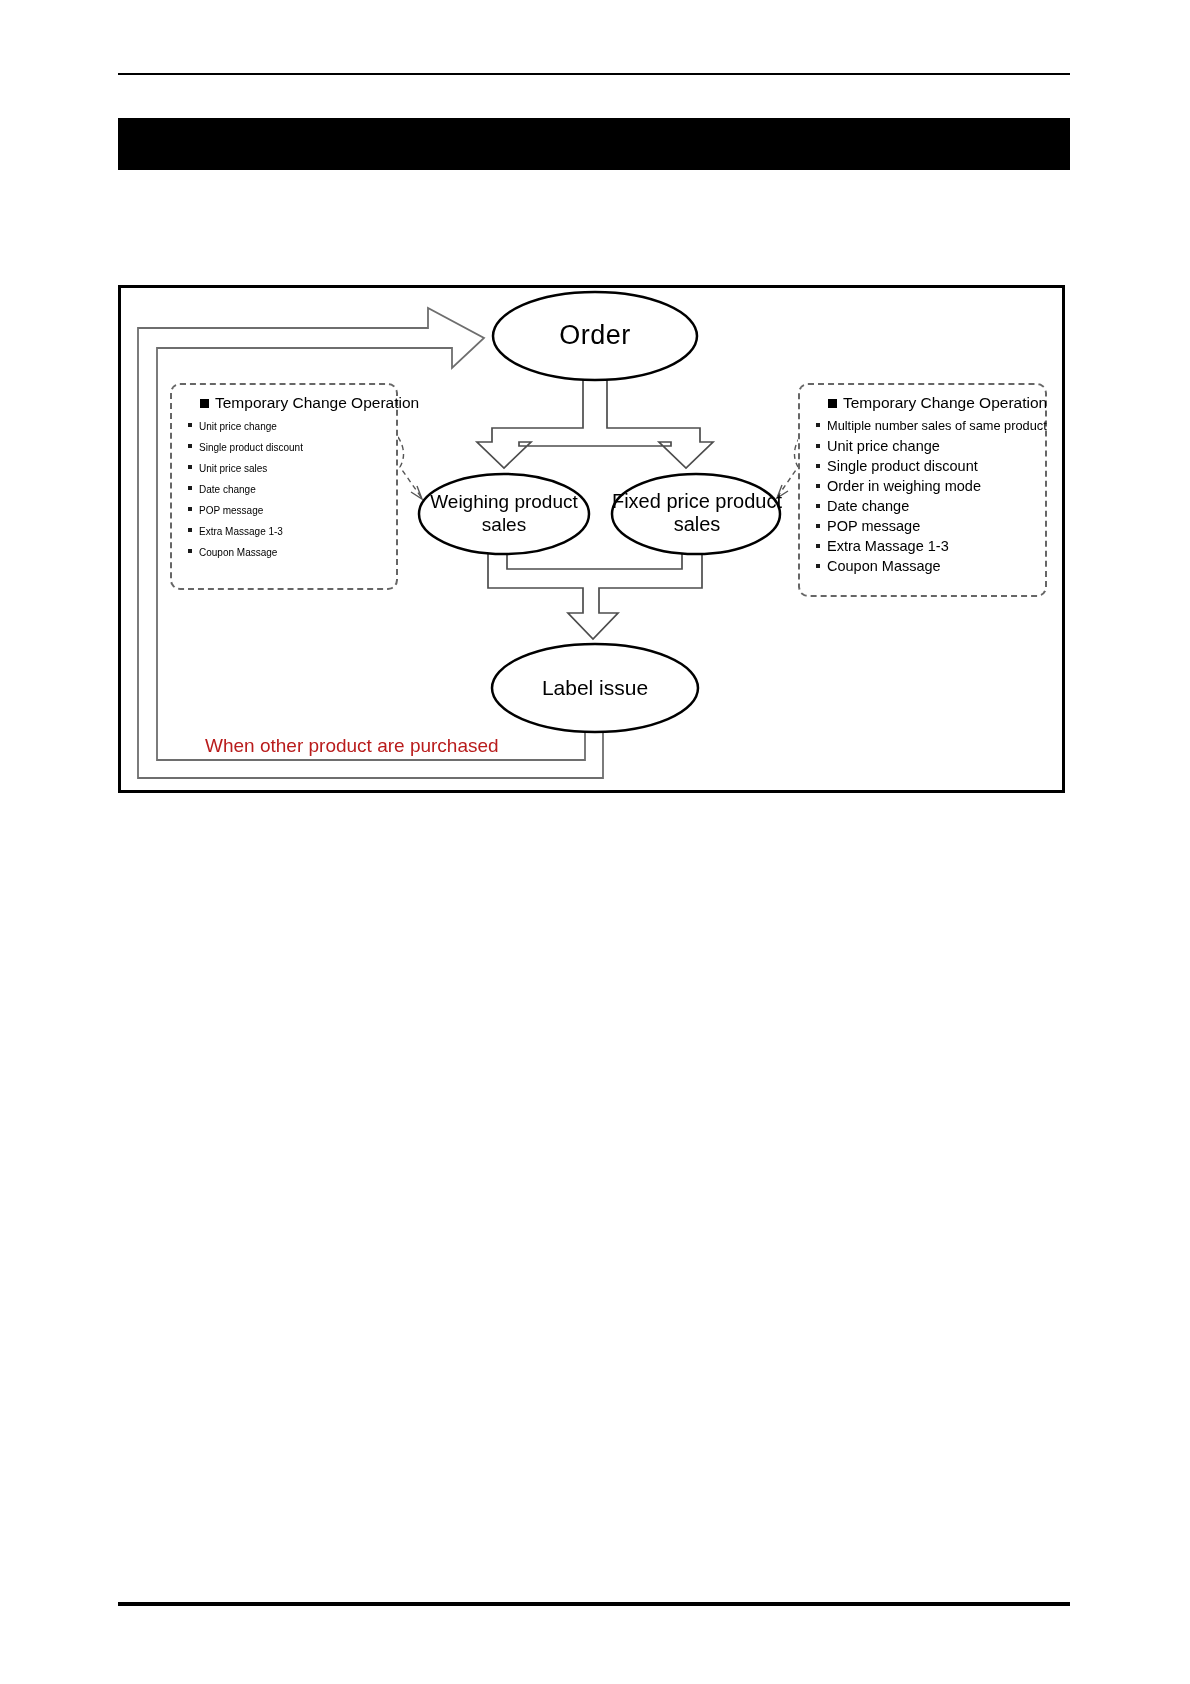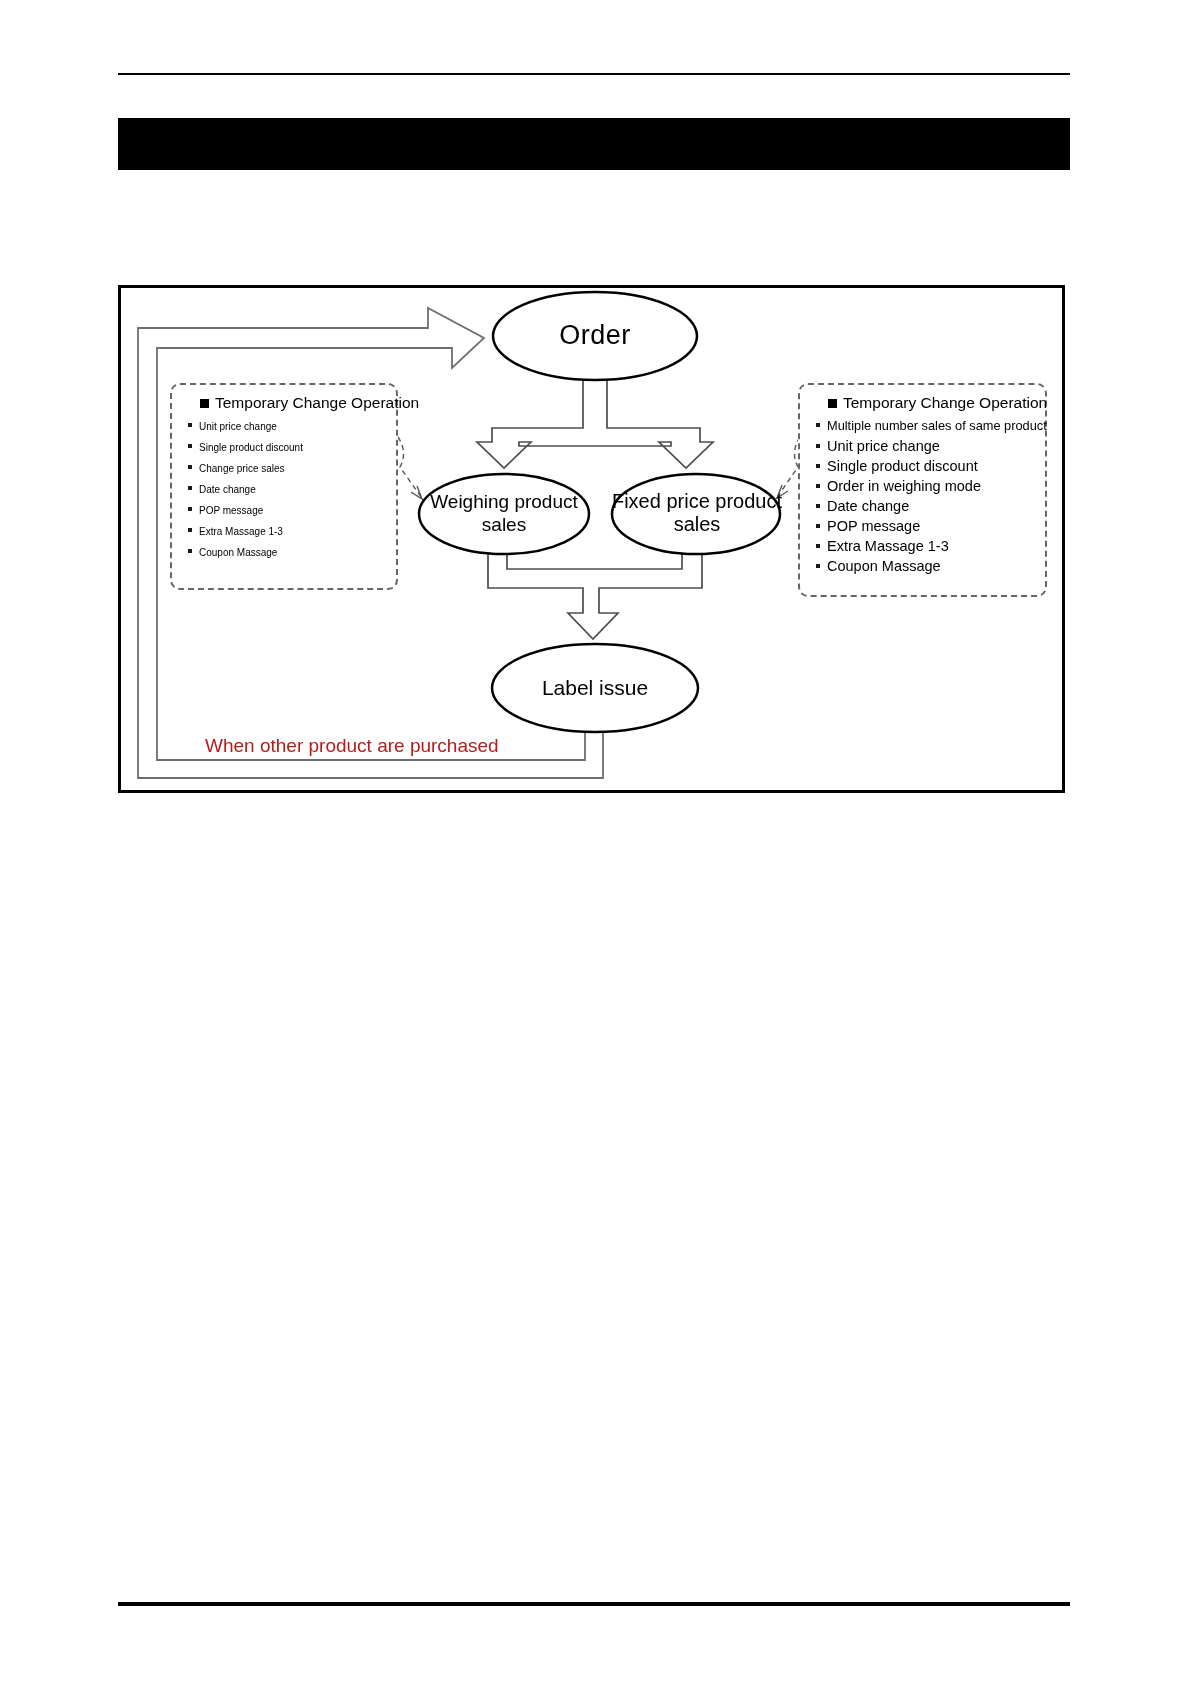--- a/index.html
+++ b/index.html
@@ -73,21 +73,21 @@
   </div>
 
   <div class="nodelabel n-label">Label issue</div>
 
   <div class="caption">When other product are purchased</div>
 
   <div class="panel panel-left">
     <div class="ptitle"><span class="sq"></span><span>Temporary Change Operation</span></div>
     <div class="item"><span class="dot"></span><span>Unit price change</span></div>
     <div class="item"><span class="dot"></span><span>Single product discount</span></div>
-    <div class="item"><span class="dot"></span><span>Change price sales</span></div>
+    <div class="item"><span class="dot"></span><span>Unit price sales</span></div>
     <div class="item"><span class="dot"></span><span>Date change</span></div>
     <div class="item"><span class="dot"></span><span>POP message</span></div>
     <div class="item"><span class="dot"></span><span>Extra Massage 1-3</span></div>
     <div class="item"><span class="dot"></span><span>Coupon Massage</span></div>
   </div>
 
   <div class="panel panel-right">
     <div class="ptitle"><span class="sq"></span><span>Temporary Change Operation</span></div>
     <div class="item condensed"><span class="dot"></span><span>Multiple number sales of same product</span></div>
     <div class="item"><span class="dot"></span><span>Unit price change</span></div>

